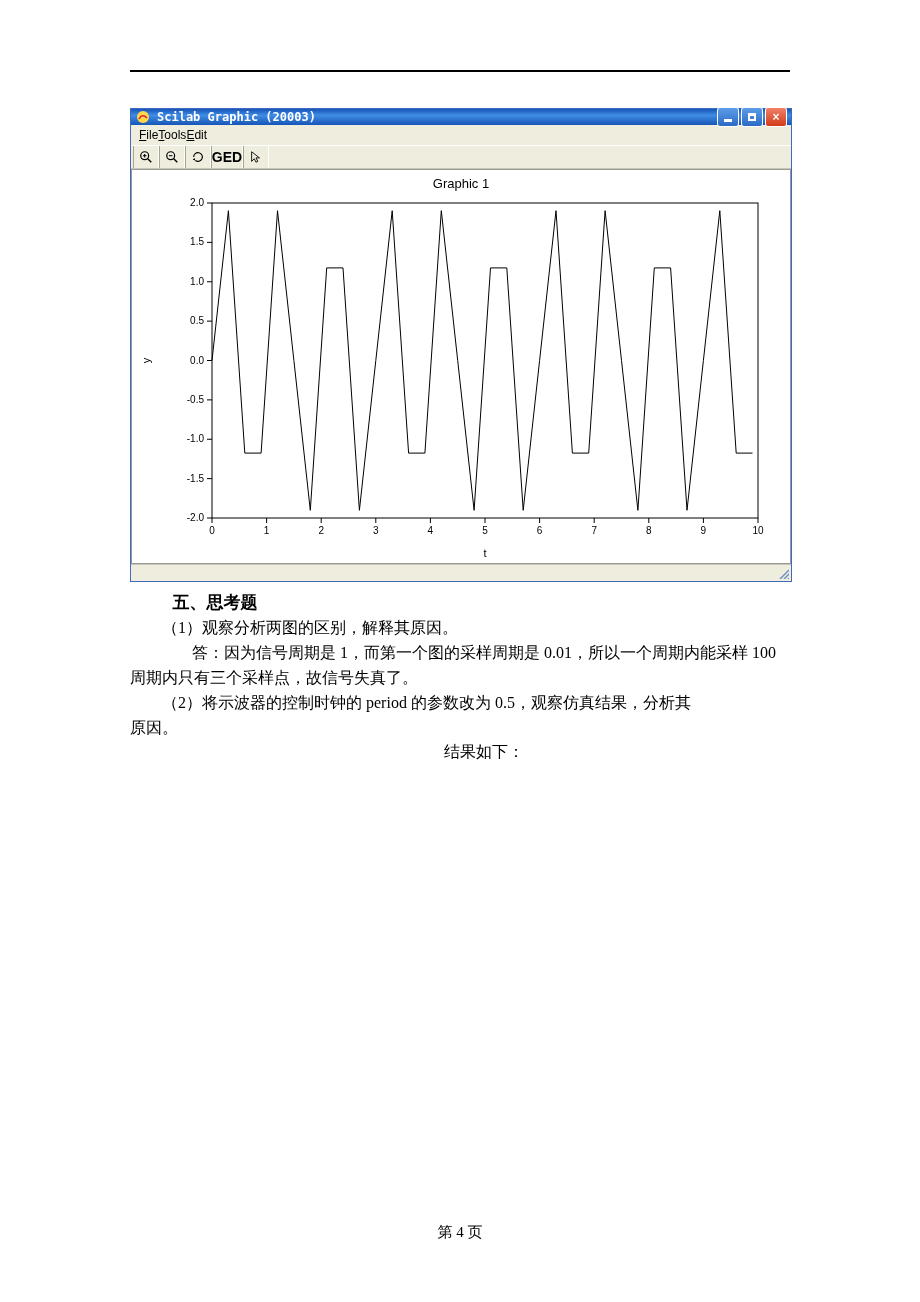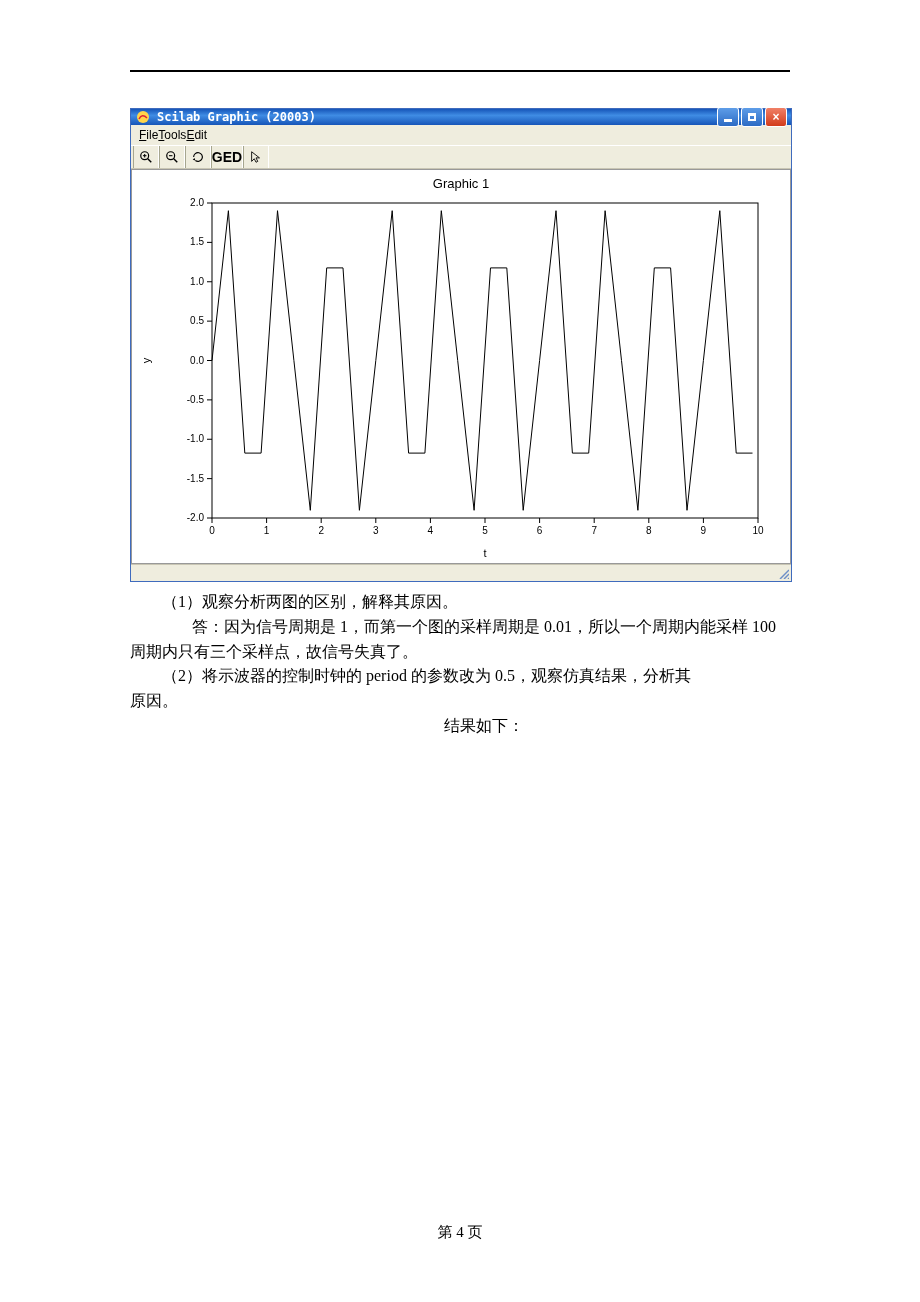--- a/index.html
+++ b/index.html
@@ -316,20 +316,21 @@
     <div class="status-bar">
       <svg class="resize-grip" viewBox="0 0 12 12">
         <line x1="12" y1="3" x2="3" y2="12" stroke="#6e8fc7" stroke-width="1.5"></line>
         <line x1="12" y1="7" x2="7" y2="12" stroke="#6e8fc7" stroke-width="1.5"></line>
         <line x1="12" y1="11" x2="11" y2="12" stroke="#6e8fc7" stroke-width="1.5"></line>
       </svg>
     </div>
   </div>
 
   <div class="doc-text">
+    <p class="section-heading">五、思考题</p>
     <p class="para">（1）观察分析两图的区别，解释其原因。</p>
     <p class="answer-indent">答：因为信号周期是 1，而第一个图的采样周期是 0.01，所以一个周期内能采样 100</p>
     <p class="para-noind">周期内只有三个采样点，故信号失真了。</p>
     <p class="para">（2）将示波器的控制时钟的 period 的参数改为 0.5，观察仿真结果，分析其</p>
     <p class="para-noind">原因。</p>
     <p class="answer-indent">结果如下：</p>
   </div>
 
   <div class="page-num">第 4 页</div>
 </div>

